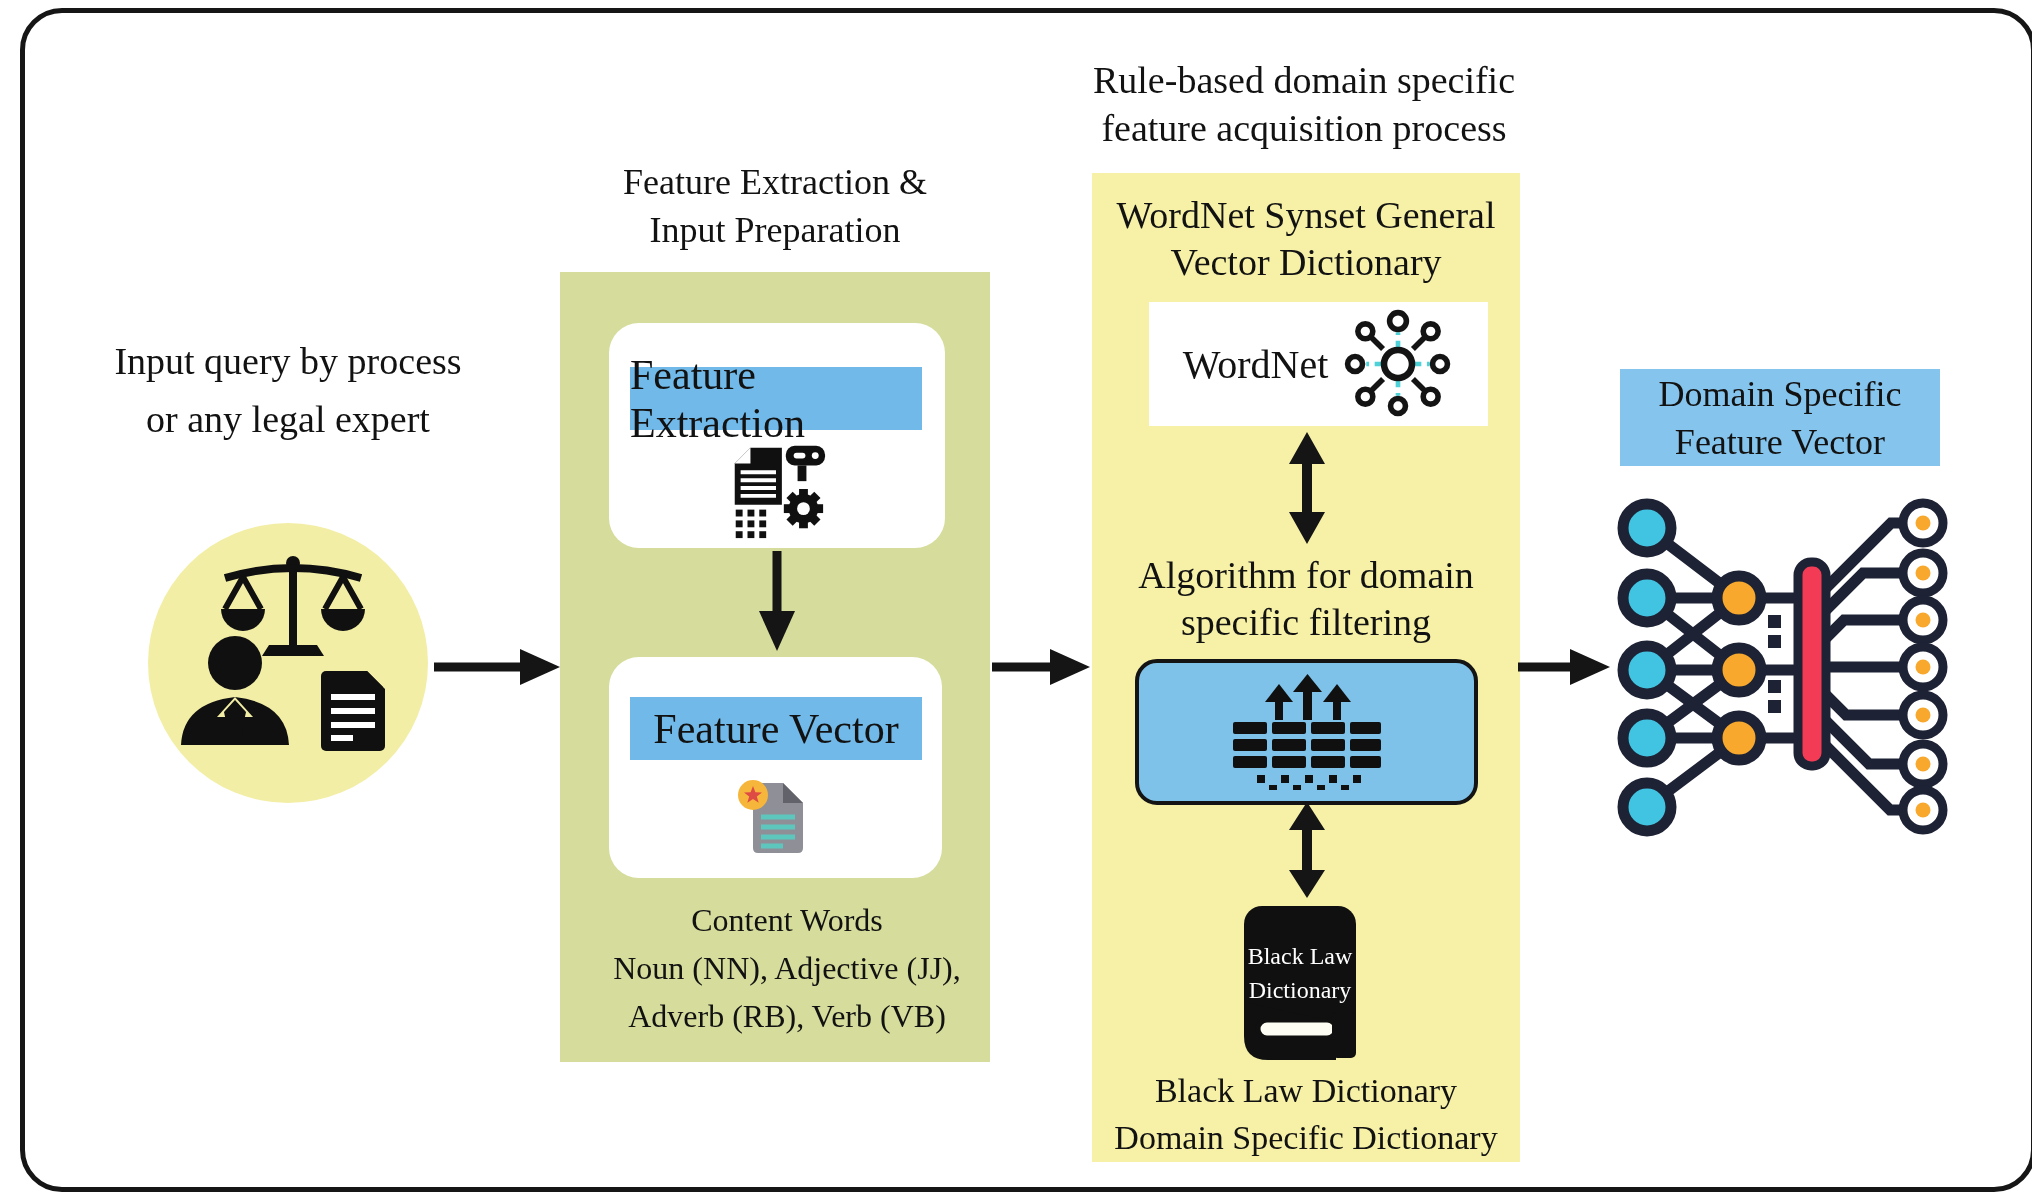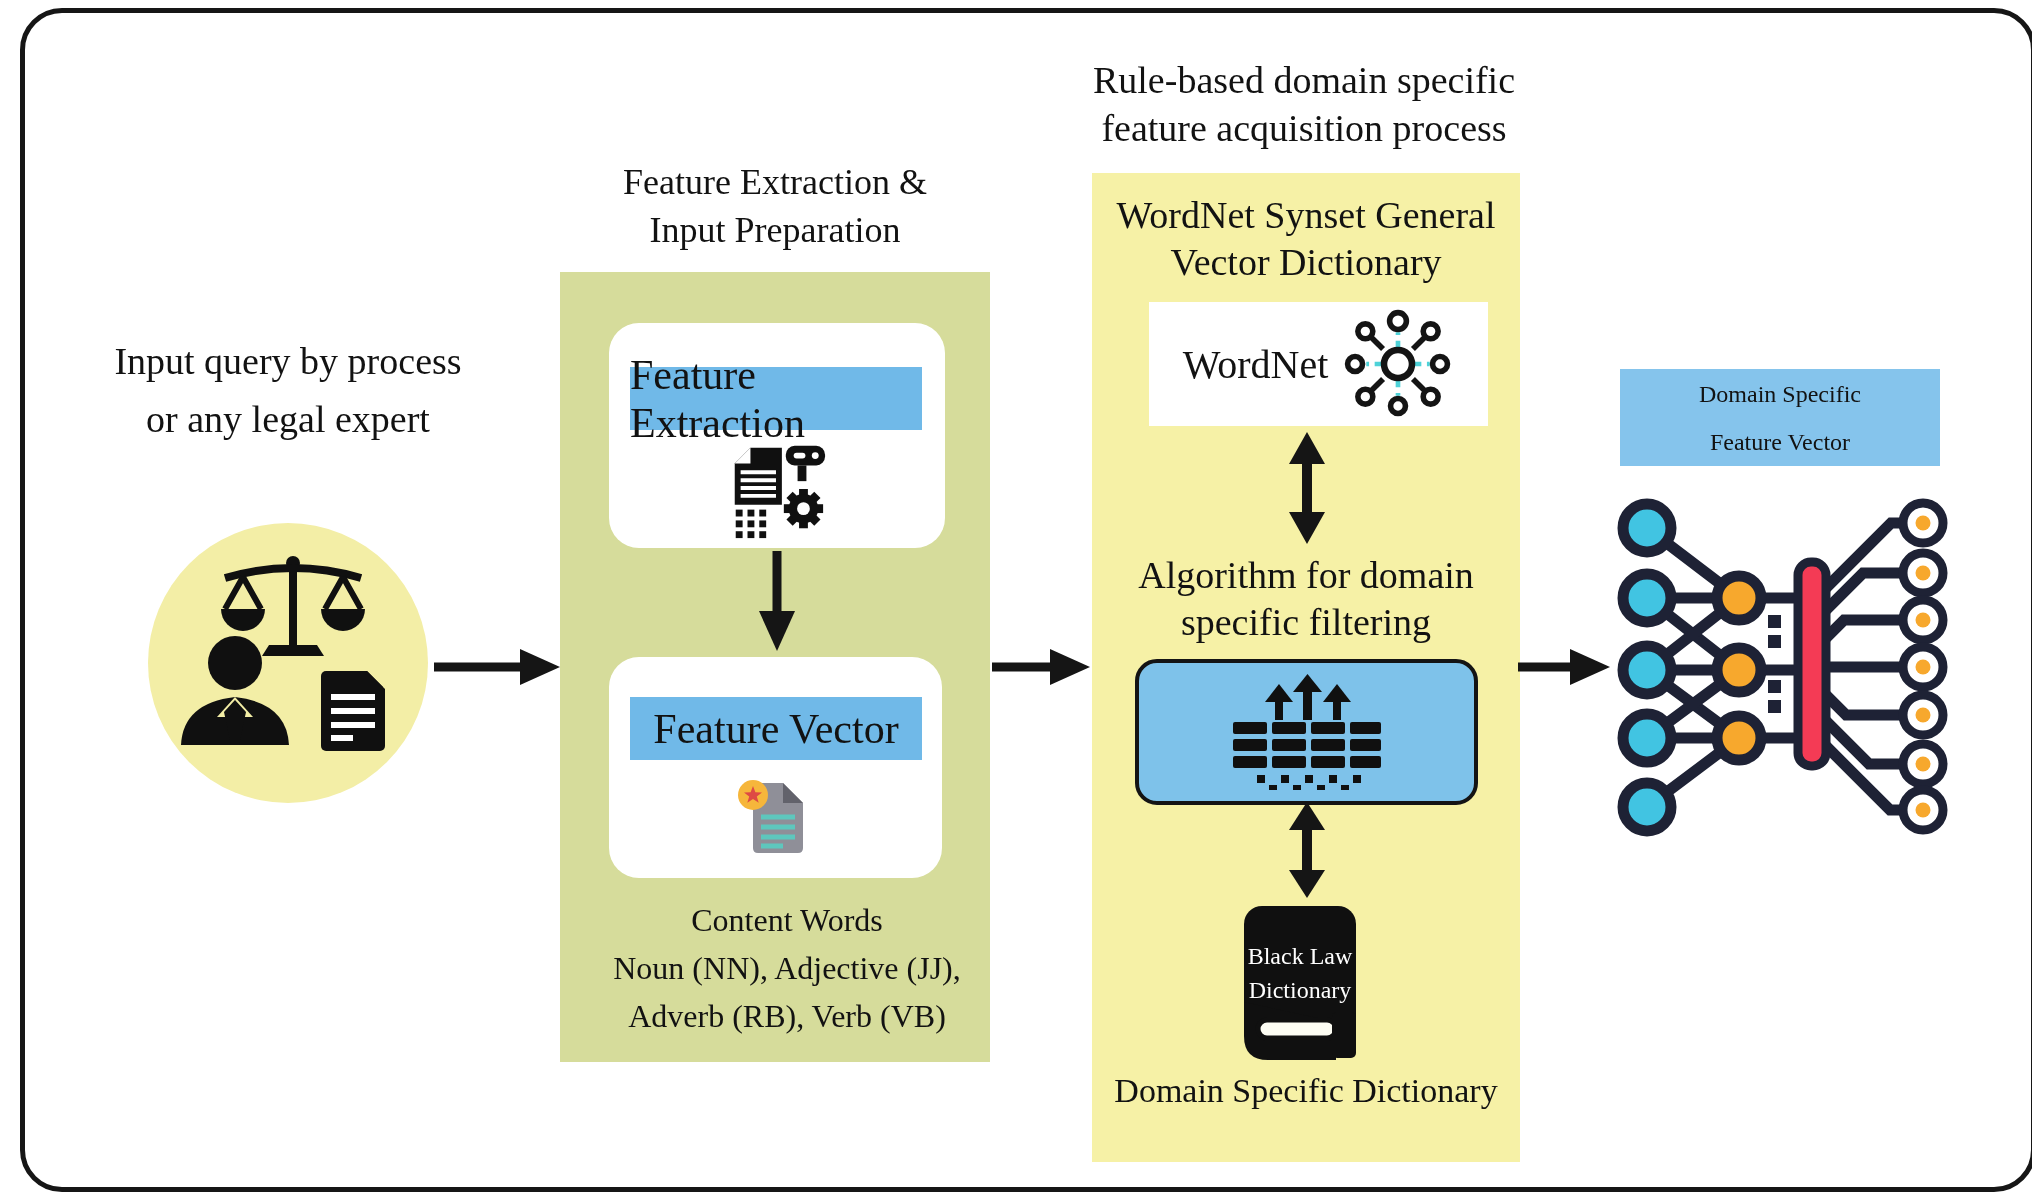--- a/index.html
+++ b/index.html
@@ -41,21 +41,21 @@
   }
   .wordnet-label{font-size:40px;color:#121212;}
   .algo-box{
     position:absolute;left:1123px;top:659px;width:335px;height:138px;
     background:#7ec2ea;border:4px solid #141414;border-radius:22px;
     display:flex;align-items:center;justify-content:center;
   }
   .outbox{
     position:absolute;left:1608px;top:369px;width:320px;height:97px;background:#85c4ec;
     display:flex;flex-direction:column;align-items:center;justify-content:center;
-    font-size:24px;line-height:48px;text-align:center;
+    font-size:36px;line-height:48px;text-align:center;
   }
   .content-words{
     position:absolute;left:548px;top:896px;width:430px;
     text-align:center;font-size:32px;line-height:48px;padding-left:12px;
   }
   .dict-heading{
     position:absolute;left:1080px;top:1067px;width:428px;
     text-align:center;font-size:34px;line-height:47px;
   }
   svg{display:block;}
@@ -265,20 +265,21 @@
   <svg class="abs" style="left:1220px;top:902px;" width="140" height="165" viewBox="0 0 140 165">
     <rect x="12" y="4" width="112" height="128" rx="18" fill="#101010"></rect>
     <path d="M12,100 L12,134 Q12,158 36,158 L104,158 L104,120 Z" fill="#101010"></path>
     <rect x="26" y="118" width="78" height="18" rx="9" fill="#fdfdf3" stroke="#101010" stroke-width="5"></rect>
     <rect x="100" y="110" width="24" height="46" rx="5" fill="#101010"></rect>
     <text x="68" y="62" text-anchor="middle" font-size="24" fill="#ffffff" font-family="Liberation Serif, serif">Black Law</text>
     <text x="68" y="96" text-anchor="middle" font-size="24" fill="#ffffff" font-family="Liberation Serif, serif">Dictionary</text>
   </svg>
 
   <div class="dict-heading">
+    <div>Black Law Dictionary</div>
     <div>Domain Specific Dictionary</div>
   </div>
 
   <svg class="abs" style="left:1506px;top:647px;" width="92" height="40" viewBox="0 0 92 40">
     <line x1="0" y1="20" x2="56" y2="20" stroke="#151515" stroke-width="9"></line>
     <polygon points="52,2 52,38 92,20" fill="#151515"></polygon>
   </svg>
 
   <div class="outbox">
     <div>Domain Specific</div>

